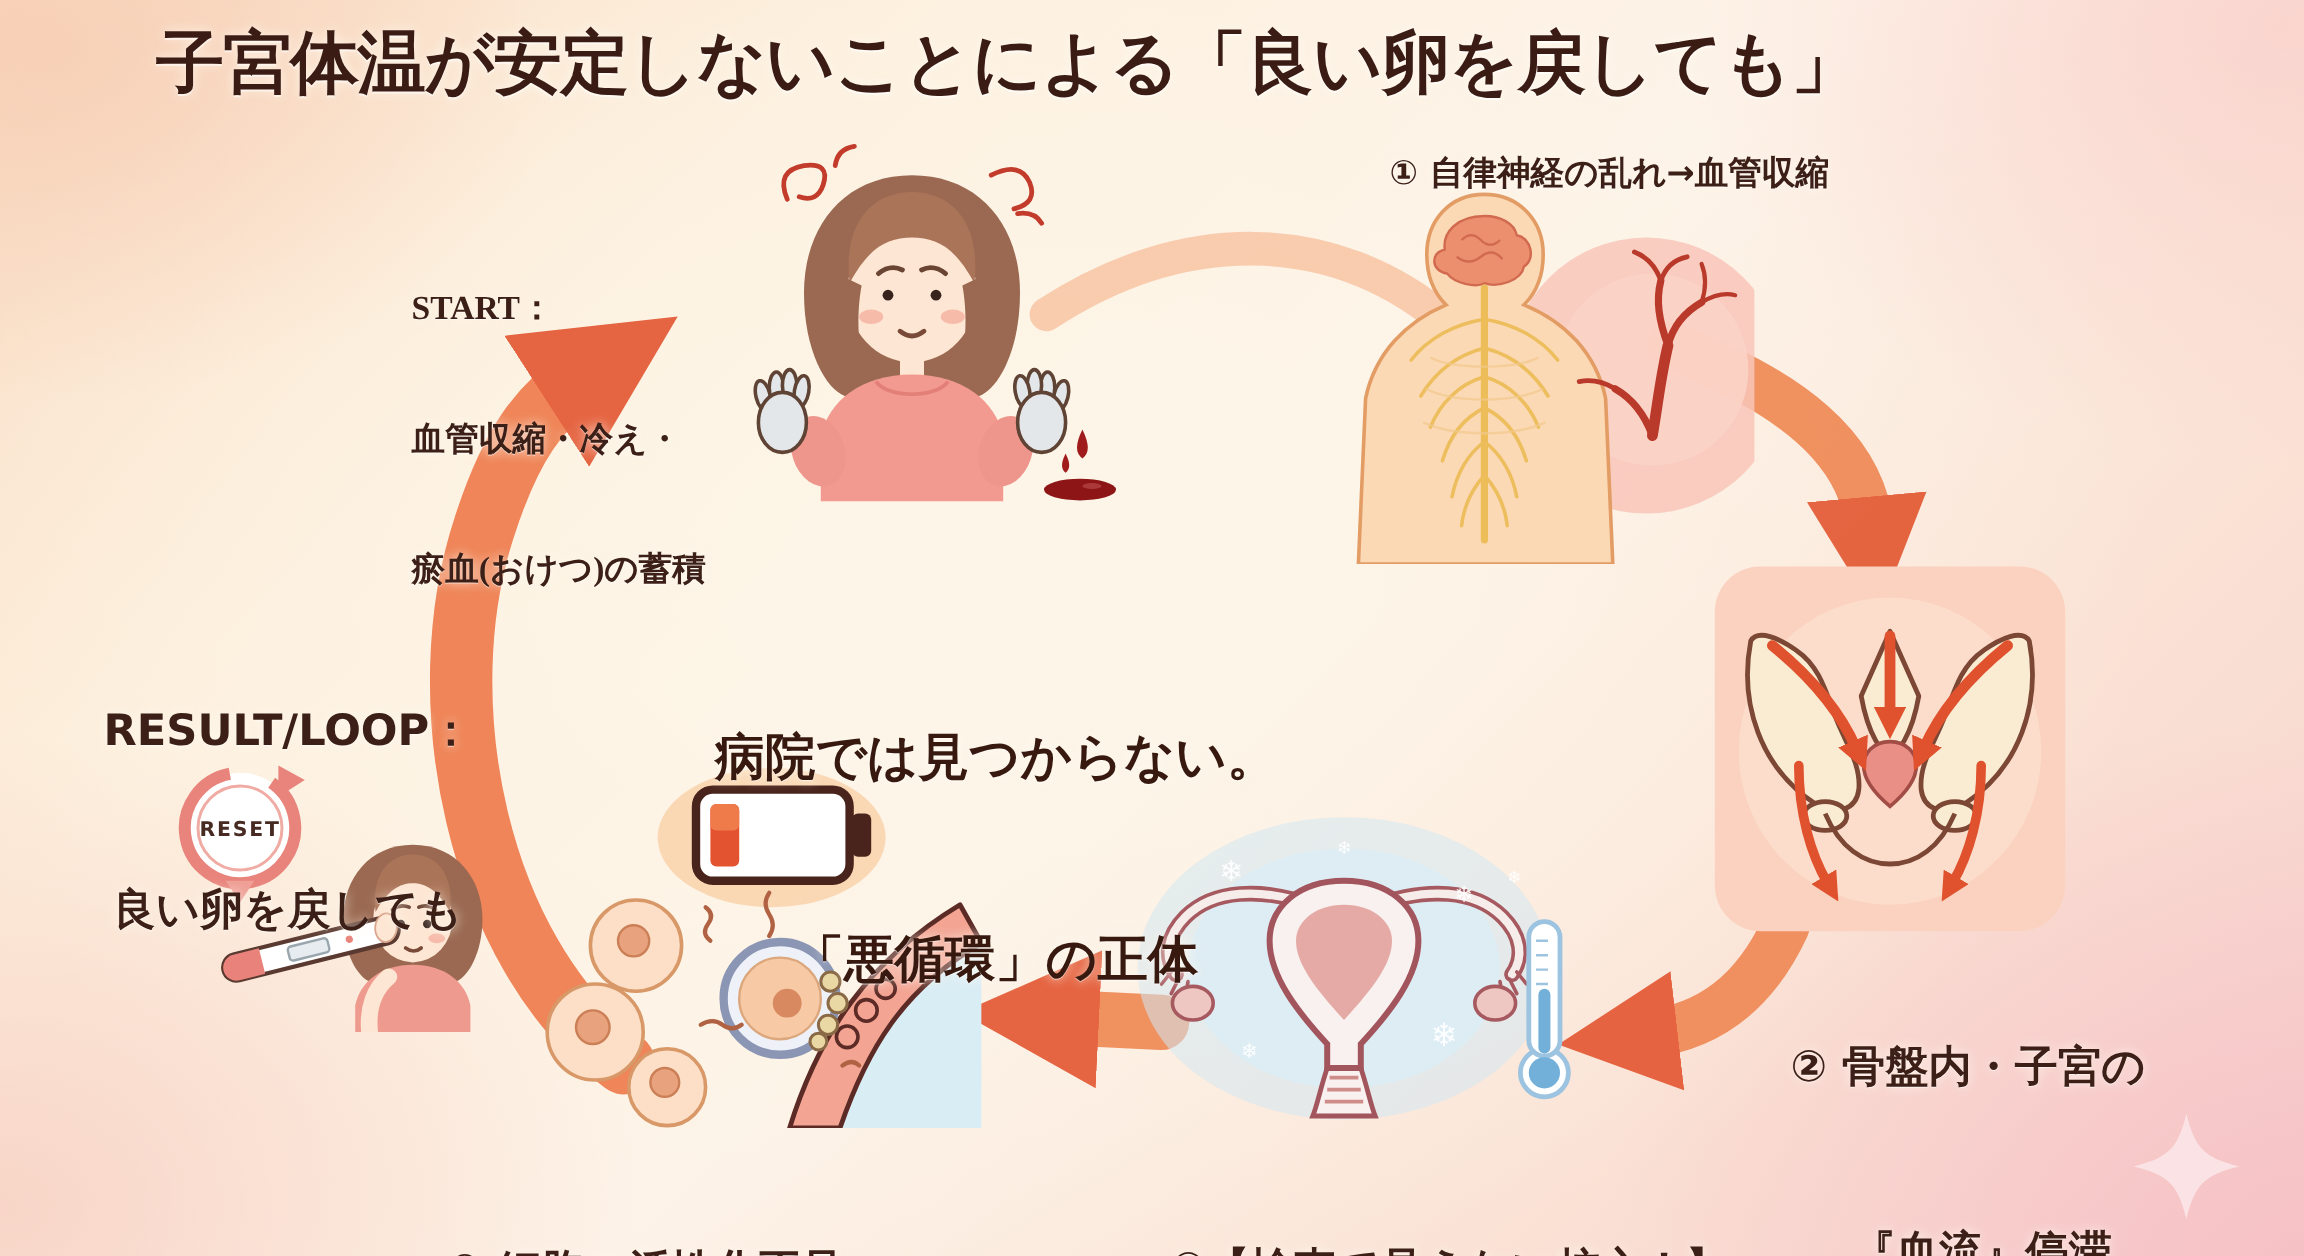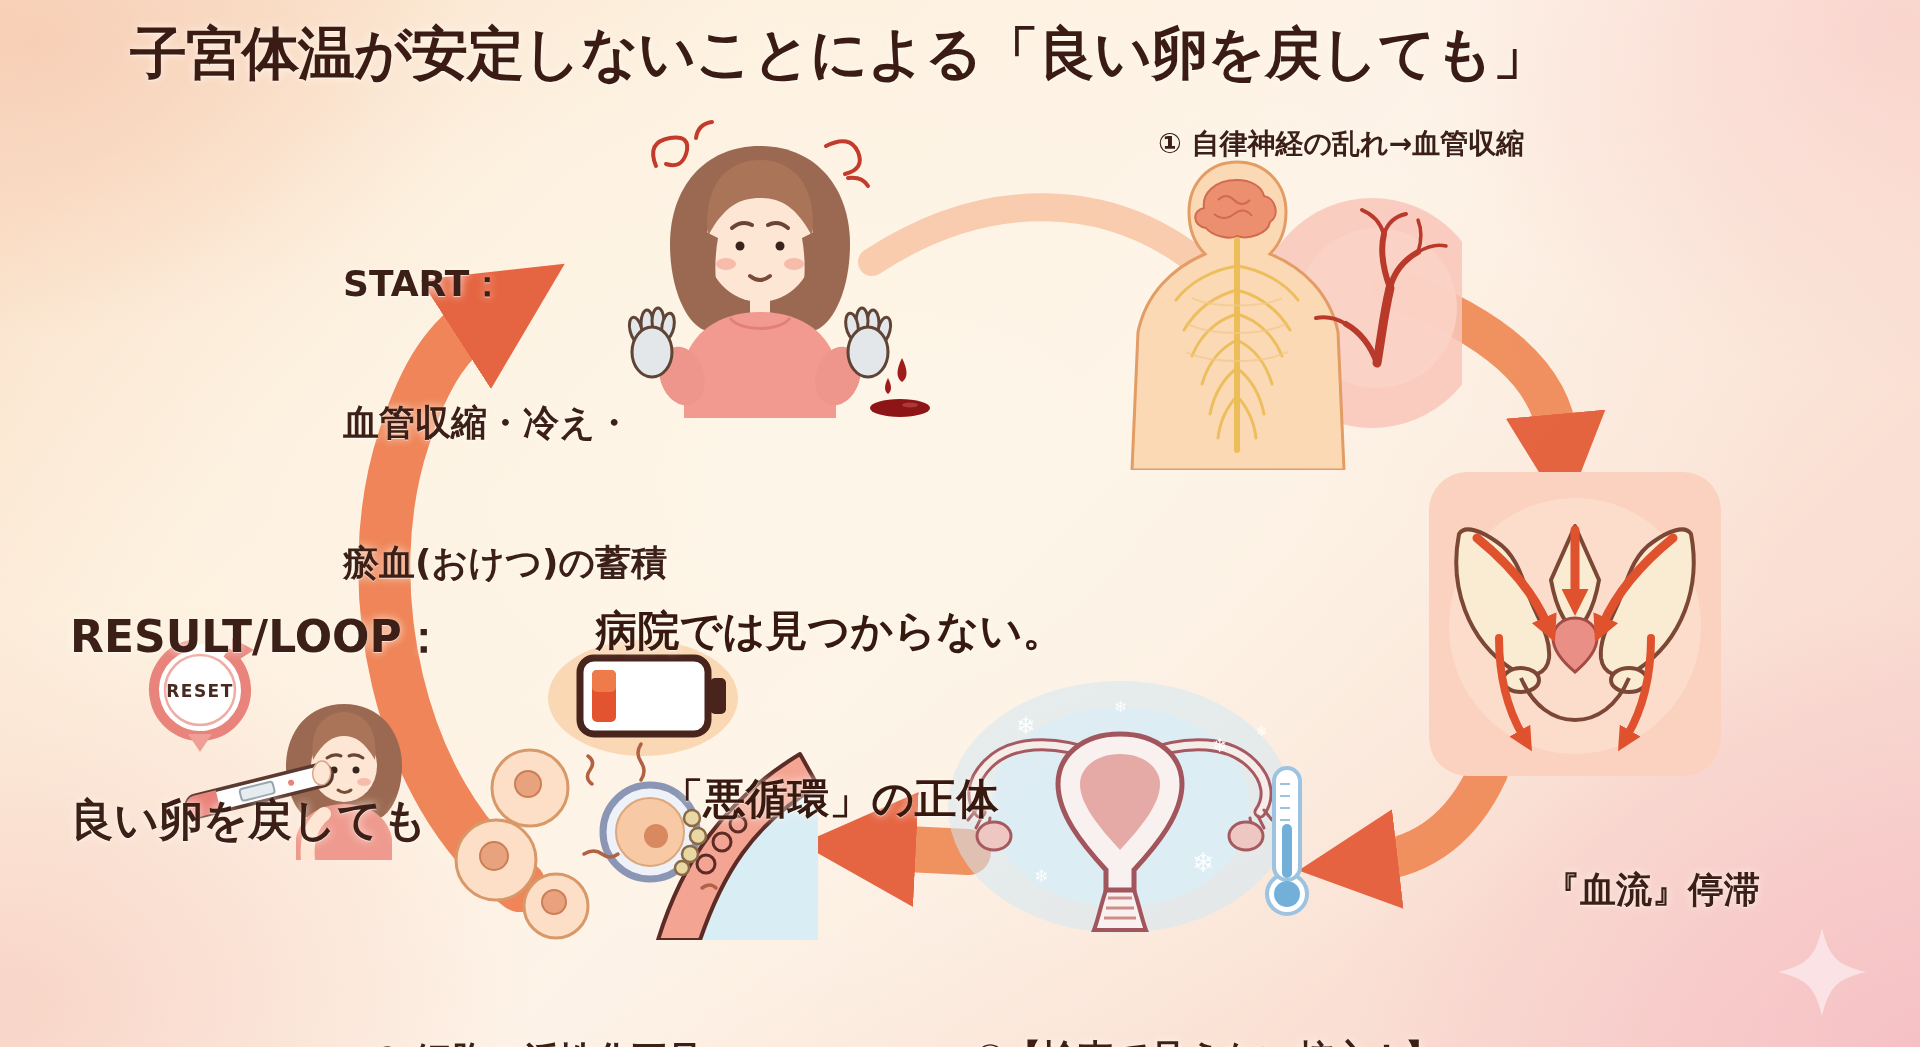--- a/index.html
+++ b/index.html
@@ -14,27 +14,27 @@
       radial-gradient(1100px 700px at 45% 46%, rgba(253,246,232,.95), rgba(253,246,232,0) 85%),
       linear-gradient(135deg,#f9ddc4 0%,#fdf0de 26%,#fdf3e8 52%,#fae1d4 78%,#f7d3d0 100%);
   }
   .lyr{position:absolute;}
   .txt{
     position:absolute;color:#3c2017;font-weight:800;line-height:1.3;
     text-shadow:0 1px 0 rgba(255,255,255,.55),0 0 10px rgba(255,249,240,.85);
     white-space:pre;
   }
   .title{left:130px;top:16px;width:1340px;text-align:center;font-size:57px;letter-spacing:-1px;color:#3a1c14;}
-  .start{left:343px;top:168px;font-size:36px;line-height:1.29;}
+  .start{left:343px;top:168px;font-size:28px;line-height:1.29;font-family:Liberation Serif, serif;}
   .step1{left:1158px;top:126px;font-size:28px;}
   .step2{left:1492px;top:762px;font-size:36px;line-height:1.42;}
   .step2 .ind{padding-left:52px;}
   .step3{left:975px;top:932px;font-size:36px;line-height:1.4;}
   .step4{left:372px;top:934px;font-size:36px;line-height:1.4;}
-  .result{left:70px;top:486px;width:340px;text-align:center;font-size:44px;line-height:1.38;}
+  .result{left:70px;top:486px;width:340px;text-align:center;font-size:36px;line-height:1.38;}
   .center-msg{left:570px;top:490px;width:520px;text-align:center;font-size:42px;line-height:1.34;color:#38190f;}
   svg text.jp{font-family:"DejaVu Sans",sans-serif;}
 </style>
 </head>
 <body>
 
 <div class="canvas">
 
   <svg class="lyr" style="left:0;top:0" width="1920" height="1047" viewBox="0 0 1920 1047">
     <defs>
@@ -298,20 +298,21 @@
 
   <div class="txt start">
     <div>START：</div>
     <div>血管収縮・冷え・</div>
     <div>瘀血(おけつ)の蓄積</div>
   </div>
 
   <div class="txt step1">① 自律神経の乱れ→血管収縮</div>
 
   <div class="txt step2">
+    <div>② 骨盤内・子宮の</div>
     <div class="ind">『血流』停滞</div>
   </div>
 
   <div class="txt step3">
     <div>③【検査で見えない核心！】</div>
     
   </div>
 
   <div class="txt step4">
     <div>④ 細胞の活性化不足・</div>

